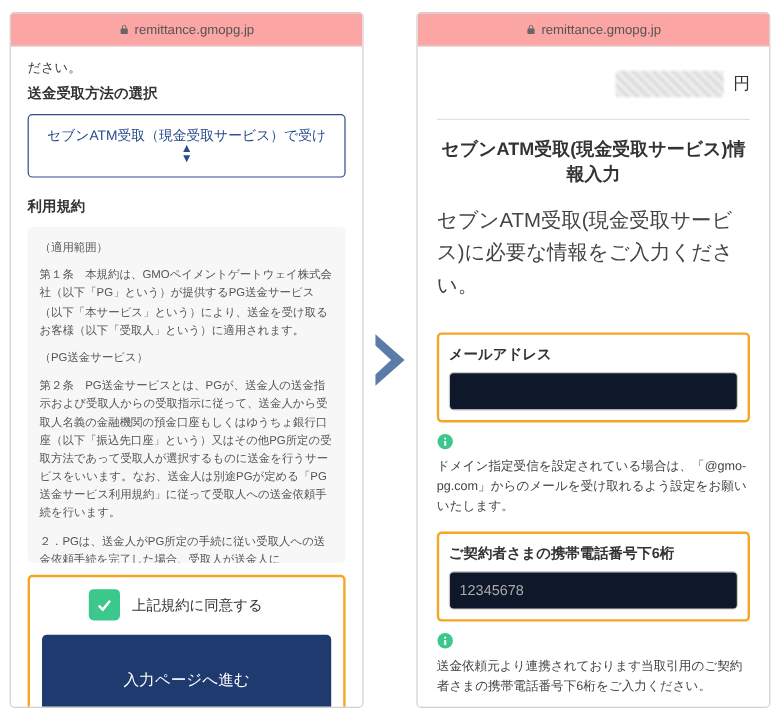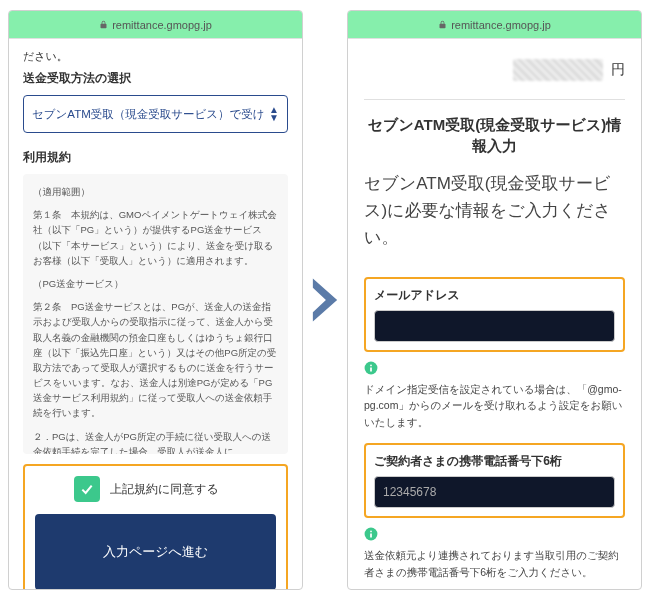--- a/index.html
+++ b/index.html
@@ -1,25 +1,25 @@
 <!DOCTYPE html>
 <html><head>
 <meta charset="utf-8">
 <style>
 * { box-sizing: border-box; margin: 0; padding: 0; }
 body { font-family: -apple-system, "Hiragino Sans", sans-serif; background: #fff; width: 650px; height: 600px; display: flex; align-items: center; }
 .container { display: flex; align-items: center; gap: 8px; padding: 8px; }
 .phone { width: 295px; height: 580px; border: 1px solid #d0d0d0; border-radius: 4px; background: #fff; overflow: hidden; display: flex; flex-direction: column; }
-.url-bar { height: 28px; background: #86efac; display: flex; align-items: center; justify-content: center; font-size: 11px; color: #555; gap: 4px; border-bottom: 1px solid #e0e0e0; }
+.url-bar { height: 28px; background: #fca5a5; display: flex; align-items: center; justify-content: center; font-size: 11px; color: #555; gap: 4px; border-bottom: 1px solid #e0e0e0; }
 .lock { width: 9px; height: 9px; }
 .content { flex: 1; padding: 10px 14px; overflow: hidden; font-size: 11px; color: #333; }
 .content2 { flex: 1; padding: 14px 16px; overflow: hidden; font-size: 12px; color: #333; }
 .small-txt { font-size: 11px; margin-bottom: 6px; }
 .section-h { font-size: 12px; font-weight: 600; margin-bottom: 8px; }
-.select-box { border: 1px solid #2a4b8d; border-radius: 4px; padding: 10px 8px; color: #2a4b8d; font-size: 11.5px; display: flex; justify-content: space-between; align-items: center; margin-bottom: 16px; }
+.select-box { border: 1px solid #2a4b8d; border-radius: 4px; padding: 10px 8px; color: #2a4b8d; font-size: 11.5px; display: flex; justify-content: space-between; align-items: center; margin-bottom: 16px; flex-direction: column; }
 .select-box .arrows { font-size: 10px; line-height: 8px; color: #2a4b8d; }
 .terms-box { background: #f7f7f7; border-radius: 4px; padding: 10px; font-size: 9.5px; color: #555; line-height: 1.6; height: 280px; overflow: hidden; }
 .terms-box p { margin-bottom: 8px; }
 .highlight-box { border: 2px solid #f5a623; border-radius: 4px; padding: 10px; margin-top: 10px; }
 .agree-row { display: flex; align-items: center; gap: 10px; margin-bottom: 12px; padding-left: 39px; }
 .checkbox { width: 26px; height: 26px; background: #3cc88c; border-radius: 4px; display: flex; align-items: center; justify-content: center; }
 .checkbox svg { width: 16px; height: 16px; }
 .agree-label { font-size: 12px; color: #333; }
 .primary-btn { background: #1e3a6e; color: #fff; text-align: center; padding: 29px; border-radius: 4px; font-size: 13px; font-weight: 500; }
 .arrow-connector { width: 28px; height: 48px; }

